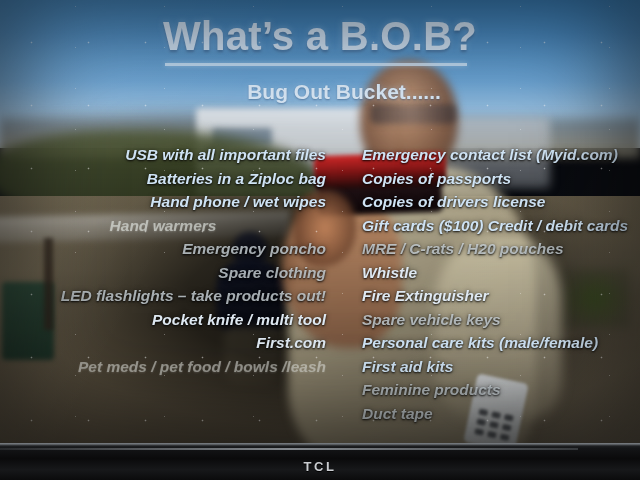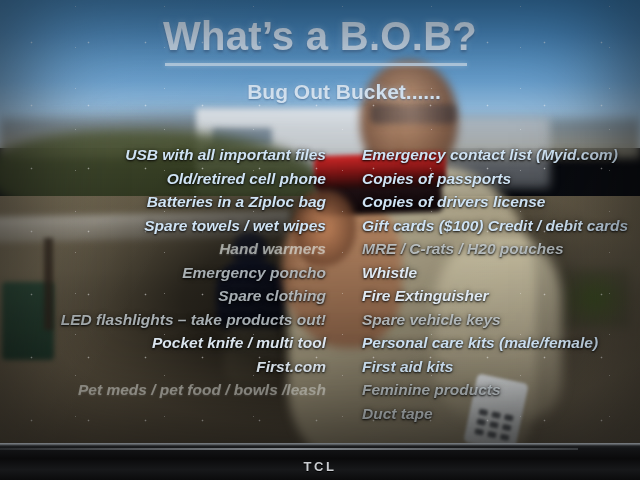--- a/index.html
+++ b/index.html
@@ -135,21 +135,21 @@
   .col-left{left:0;width:348px;}
   .col-right{left:358px;width:300px;}
 
   .item{font-size:15.5px;font-weight:bold;font-style:italic;line-height:23.5px;
        white-space:nowrap;color:#dfe9f2;
        text-shadow:0 1px 2px rgba(0,0,0,.85),0 0 5px rgba(0,0,0,.5);}
   .col-left .item{text-align:right;padding-right:22px;}
   .col-right .item{text-align:left;padding-left:4px;}
 
   
-  .item.dim{color:rgba(226,230,226,.62);text-shadow:0 1px 2px rgba(255,255,255,.18);}
+  .item.dim{color:rgba(226,230,226,.62);text-shadow:0 1px 2px rgba(255,255,255,.18);text-align:center;}
   .item.dim2{color:rgba(232,234,228,.52);text-shadow:0 1px 2px rgba(255,255,255,.14);}
   .item.washed{color:rgba(212,220,226,.78);}
   .item.cool{color:#cfe3f4;}
 
   
   .col-right{overflow:hidden;}
 </style>
 </head>
 <body>
 
@@ -210,23 +210,22 @@
     <div class="sheen"></div>
 
     <div class="slide-text">
 
       <div class="title">What’s a B.O.B?</div>
       <div class="title-rule"></div>
       <div class="subtitle">Bug Out Bucket......</div>
 
       <div class="col col-left">
         <div class="item cool">USB with all important files</div>
-        <div class="item cool">Old/retired cell phone</div>
         <div class="item cool">Batteries in a Ziploc bag</div>
-        <div class="item cool">Spare towels / wet wipes</div>
+        <div class="item cool">Hand phone / wet wipes</div>
         <div class="item dim">Hand warmers</div>
         <div class="item washed">Emergency poncho</div>
         <div class="item washed">Spare clothing</div>
         <div class="item washed">LED flashlights – take products out!</div>
         <div class="item">Pocket knife / multi tool</div>
         <div class="item">First.com</div>
         <div class="item dim2">Pet meds / pet food / bowls /leash</div>
       </div>
 
       <div class="col col-right">

